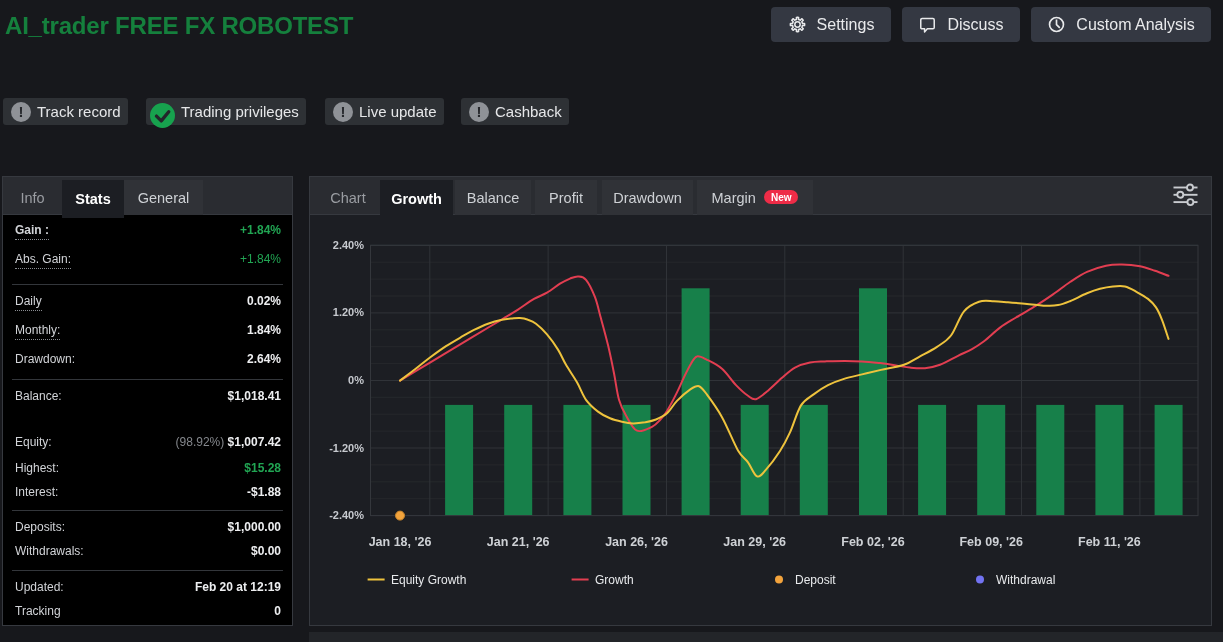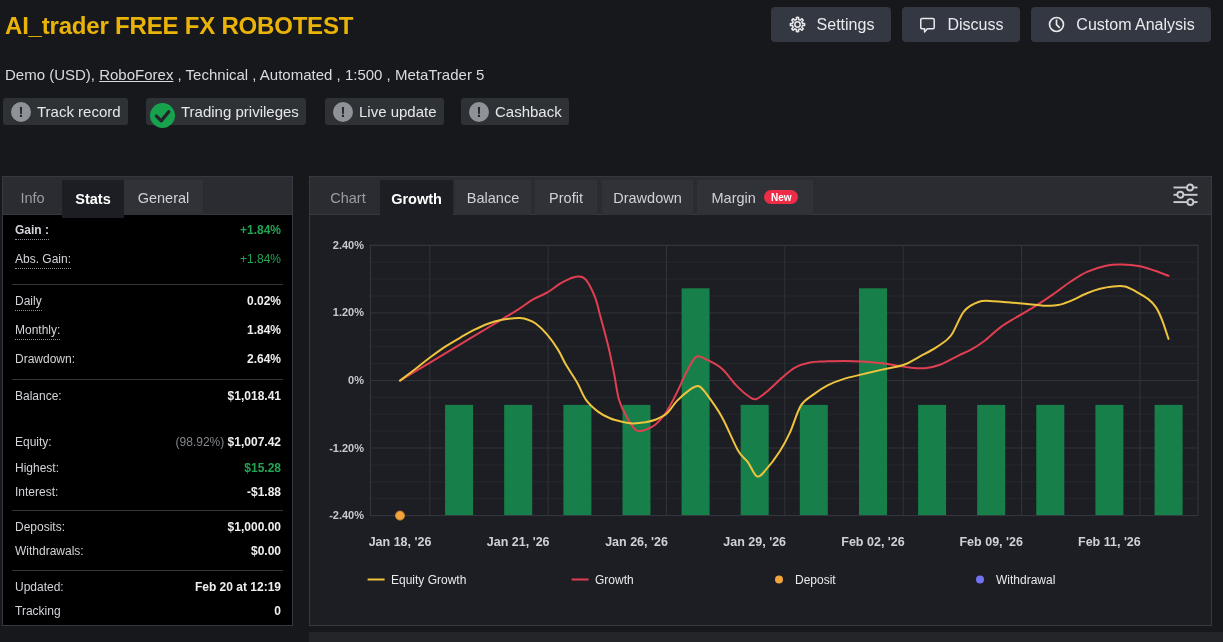--- a/index.html
+++ b/index.html
@@ -1,21 +1,21 @@
 <!DOCTYPE html>
 <html><head>
 <meta charset="utf-8">
 <style>
 * { margin:0; padding:0; box-sizing:border-box; }
 html,body { background:#17181c; font-family:"Liberation Sans", sans-serif; }
 #page { position:relative; width:1223px; height:642px; background:#17181c; overflow:hidden; }
 .abs { position:absolute; }
 
 
-#title { left:5px; top:12px; font-size:24px; font-weight:bold; color:#eab308; letter-spacing:-0.2px; }
+#title { left:5px; top:12px; font-size:24px; font-weight:bold; color:#15803d; letter-spacing:-0.2px; }
 #subtitle { left:5px; top:66px; font-size:15px; color:#d9dbdd; }
 #subtitle a { color:#d9dbdd; text-decoration:underline; }
 
 
 .topbtn { position:absolute; top:7px; height:35px; background:#343842; border-radius:4px;
   color:#e9eaec; font-size:16px; display:flex; align-items:center; justify-content:center; gap:10px; }
 .topbtn svg { display:block; }
 
 
 .badge { position:absolute; top:98px; height:27px; background:#2e3135; border-radius:3px;
@@ -40,21 +40,20 @@
 .dot { border-bottom:1px dotted #8a8d92; padding-bottom:2px; }
 .sep { position:absolute; left:9px; right:9px; height:0; border-top:1px solid #33363b; }
 .green { color:#21a553 !important; }
 .gray { color:#84878c; font-weight:normal; }
 
 </style>
 </head>
 <body>
 <div id="page">
   <div class="abs" id="title">AI_trader FREE FX ROBOTEST</div>
-  <div class="abs" id="subtitle">Demo (USD), <a>RoboForex</a> , Technical , Automated , 1:500 , MetaTrader 5</div>
 
   <div class="topbtn" style="left:771px; width:120px;">
     <svg width="19" height="19" viewBox="0 0 24 24" fill="none" stroke="#e9eaec" stroke-width="1.9" stroke-linejoin="round">
         <path d="M12.0 3.0 12.5 3.0 12.9 3.0 13.4 3.1 13.3 5.7 13.7 5.8 14.0 5.9 14.3 6.0 14.6 6.2 14.9 6.3 15.2 6.5 15.5 6.6 17.3 4.7 17.7 5.0 18.0 5.3 18.4 5.6 18.7 6.0 19.0 6.3 19.3 6.7 17.4 8.5 17.5 8.8 17.7 9.1 17.8 9.4 18.0 9.7 18.1 10.0 18.2 10.3 18.3 10.7 20.9 10.6 21.0 11.1 21.0 11.5 21.0 12.0 21.0 12.5 21.0 12.9 20.9 13.4 18.3 13.3 18.2 13.7 18.1 14.0 18.0 14.3 17.8 14.6 17.7 14.9 17.5 15.2 17.4 15.5 19.3 17.3 19.0 17.7 18.7 18.0 18.4 18.4 18.0 18.7 17.7 19.0 17.3 19.3 15.5 17.4 15.2 17.5 14.9 17.7 14.6 17.8 14.3 18.0 14.0 18.1 13.7 18.2 13.3 18.3 13.4 20.9 12.9 21.0 12.5 21.0 12.0 21.0 11.5 21.0 11.1 21.0 10.6 20.9 10.7 18.3 10.3 18.2 10.0 18.1 9.7 18.0 9.4 17.8 9.1 17.7 8.8 17.5 8.5 17.4 6.7 19.3 6.3 19.0 6.0 18.7 5.6 18.4 5.3 18.0 5.0 17.7 4.7 17.3 6.6 15.5 6.5 15.2 6.3 14.9 6.2 14.6 6.0 14.3 5.9 14.0 5.8 13.7 5.7 13.3 3.1 13.4 3.0 12.9 3.0 12.5 3.0 12.0 3.0 11.5 3.0 11.1 3.1 10.6 5.7 10.7 5.8 10.3 5.9 10.0 6.0 9.7 6.2 9.4 6.3 9.1 6.5 8.8 6.6 8.5 4.7 6.7 5.0 6.3 5.3 6.0 5.6 5.6 6.0 5.3 6.3 5.0 6.7 4.7 8.5 6.6 8.8 6.5 9.1 6.3 9.4 6.2 9.7 6.0 10.0 5.9 10.3 5.8 10.7 5.7 10.6 3.1 11.1 3.0 11.5 3.0Z"></path>
         <circle cx="12" cy="12" r="3.4"></circle>
       </svg>
     <span>Settings</span>
   </div>
   <div class="topbtn" style="left:902px; width:118px;">
     <svg width="19" height="19" viewBox="0 0 24 24" fill="none" stroke="#e9eaec" stroke-width="1.9" stroke-linejoin="round">

